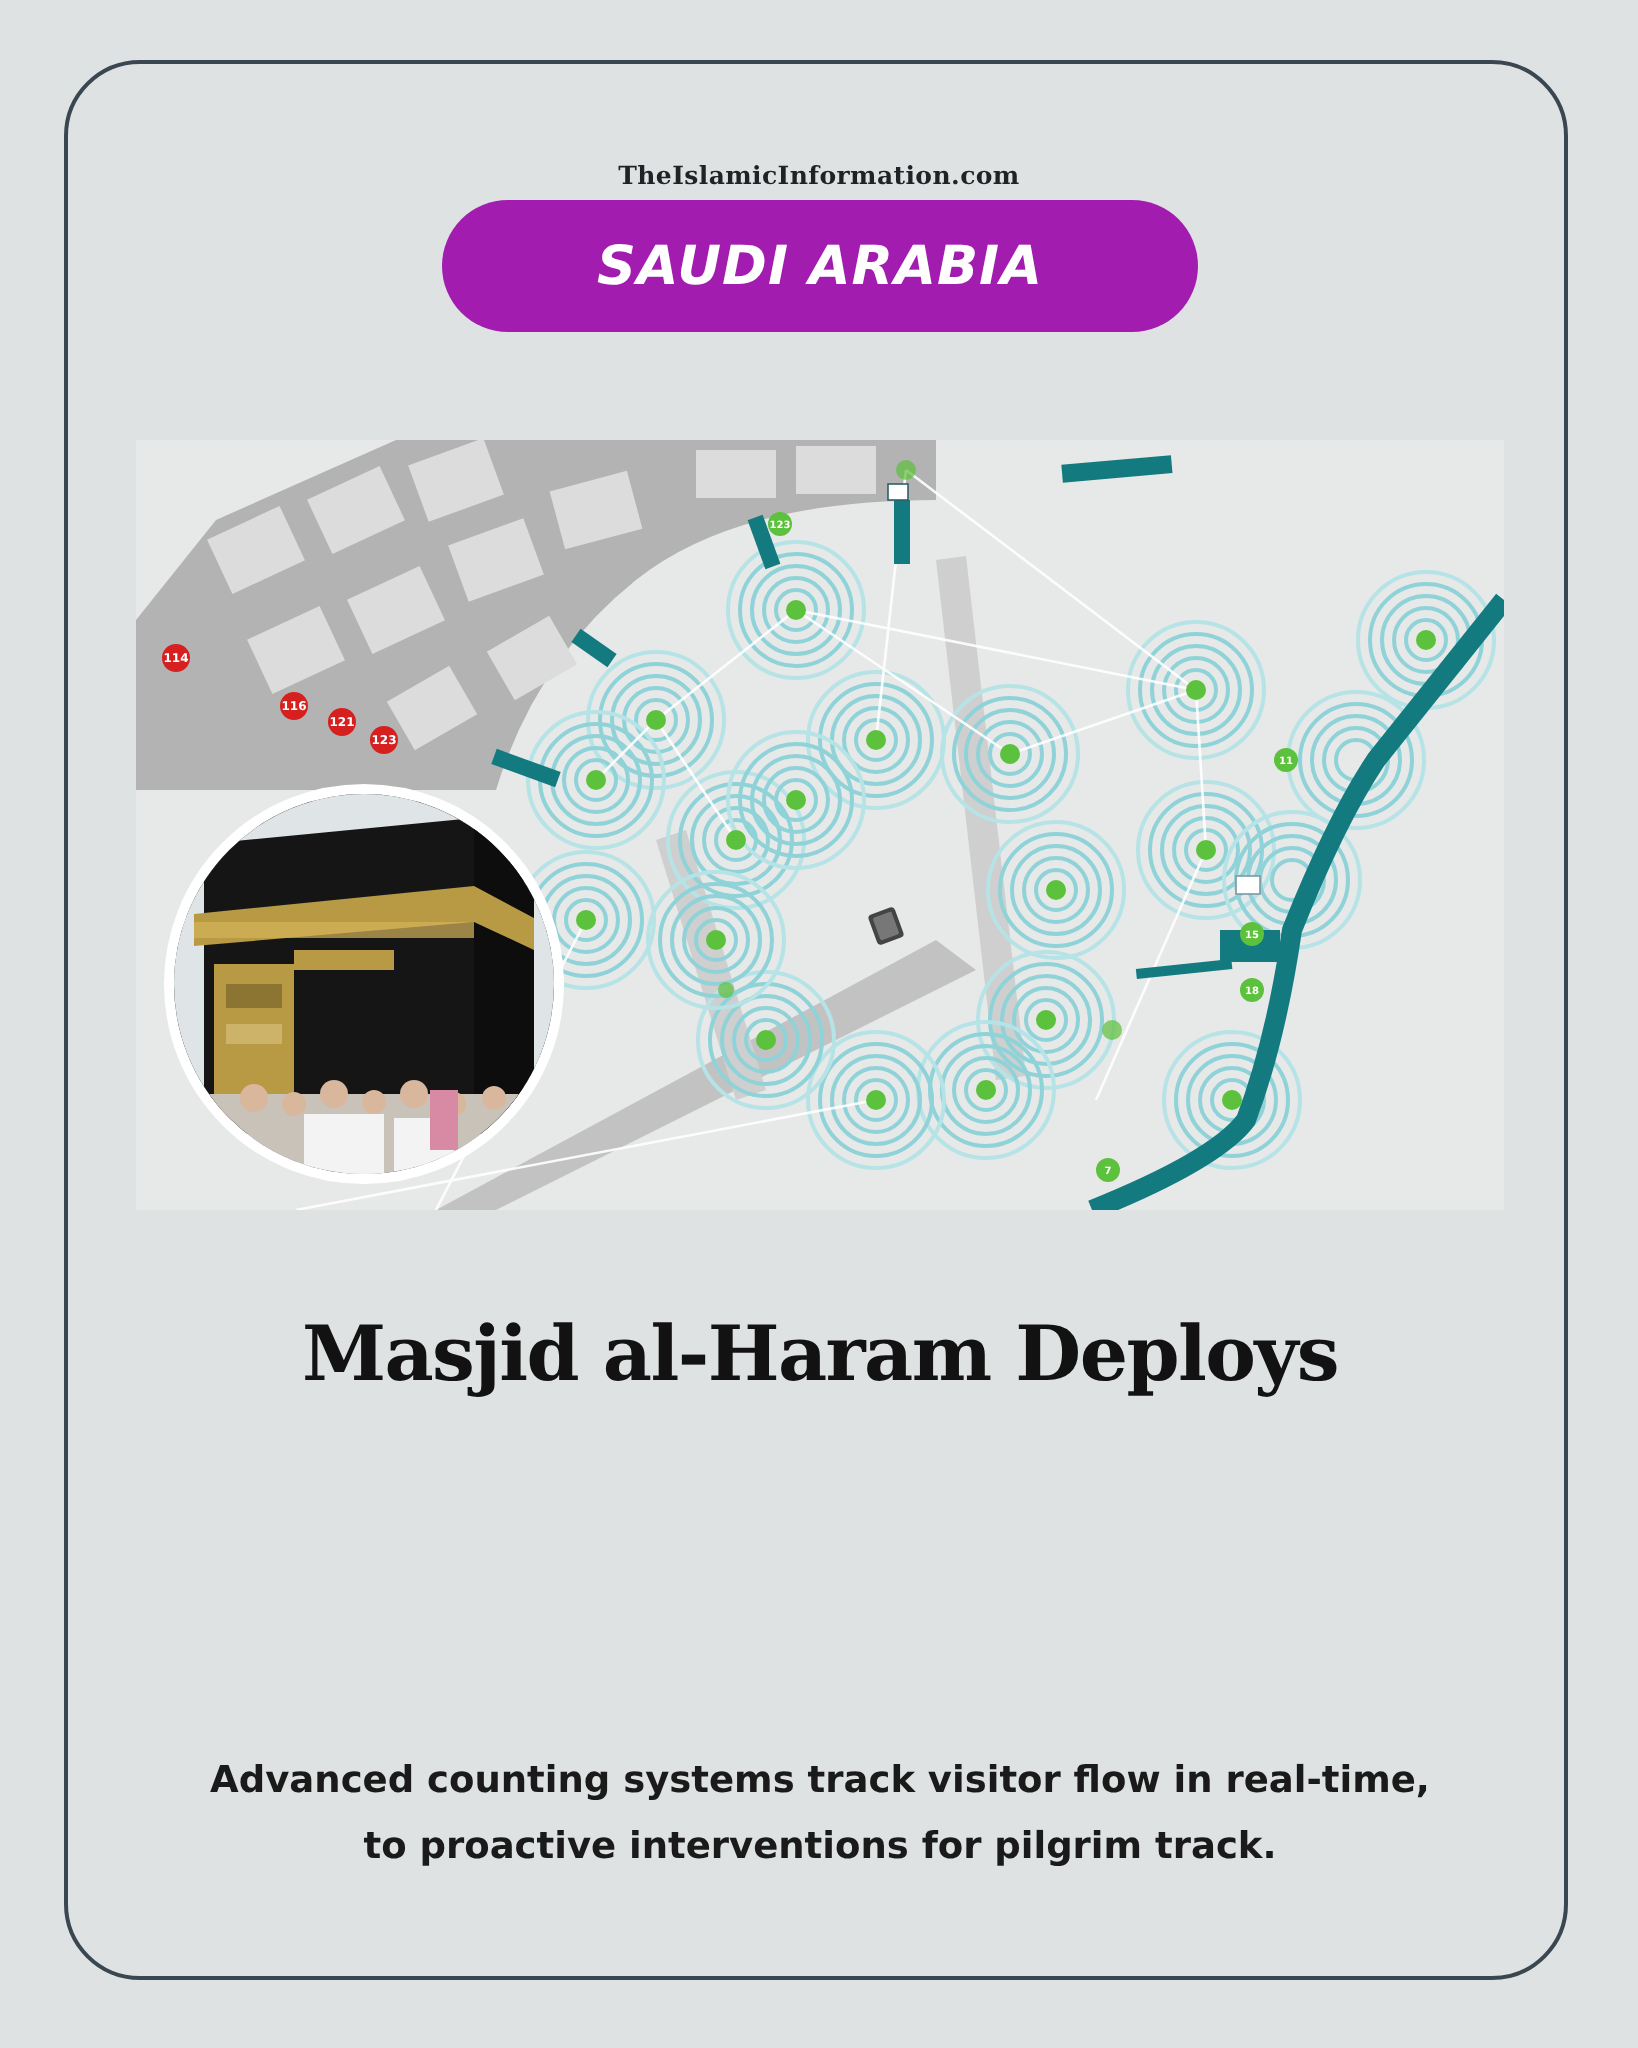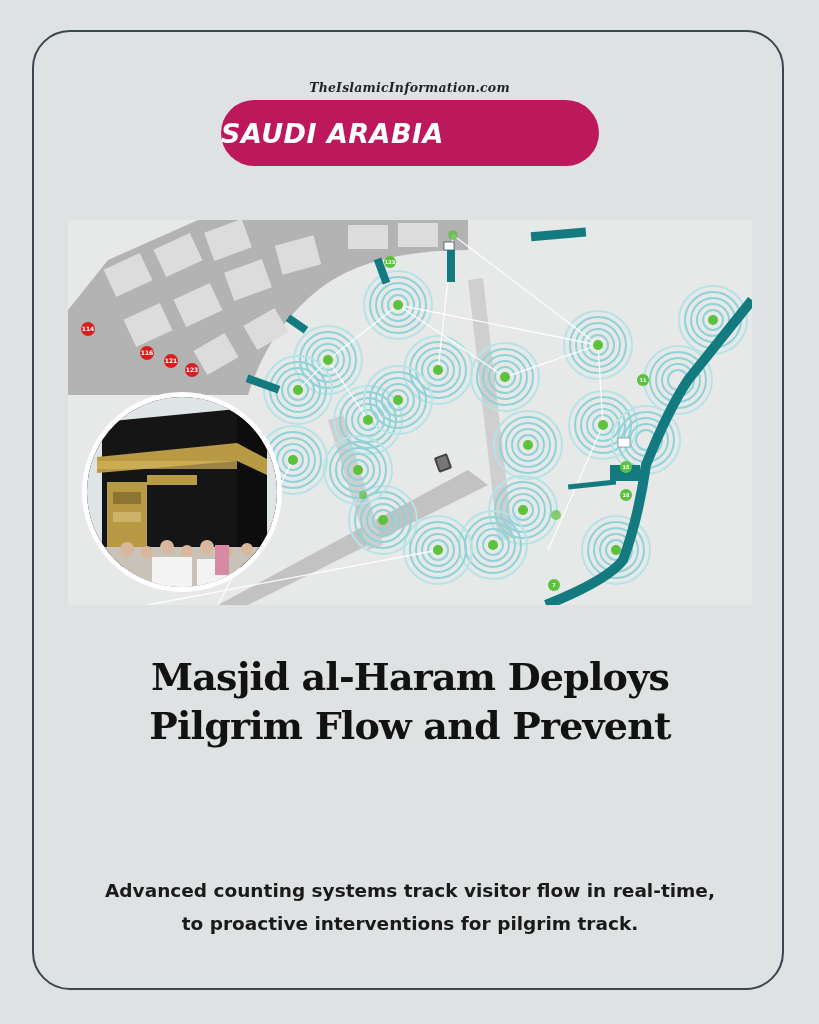--- a/index.html
+++ b/index.html
@@ -1,19 +1,19 @@
 <!DOCTYPE html>
 <html><head>
 <meta charset="utf-8">
 <style>
   html,body{margin:0;padding:0;}
   body{width:819px;height:1024px;background:#dfe2e3;position:relative;overflow:hidden;font-family:"DejaVu Sans","Liberation Sans",sans-serif;}
   .frame{position:absolute;left:32px;top:30px;width:752px;height:960px;border:2px solid #3a4650;border-radius:38px;box-sizing:border-box;}
-  .site{position:absolute;left:0;width:819px;top:80px;text-align:center;font-family:"DejaVu Serif","Liberation Serif",serif;font-weight:bold;font-size:12.5px;color:#1f2326;letter-spacing:0.2px;font-style:italic;}
-  .badge{position:absolute;left:221px;top:100px;width:378px;height:66px;border-radius:33px;background:#be185d;display:flex;align-items:center;}
+  .site{position:absolute;left:0;width:819px;top:80px;text-align:center;font-family:"DejaVu Serif","Liberation Serif",serif;font-weight:bold;font-size:12.5px;color:#1f2326;letter-spacing:0.2px;}
+  .badge{position:absolute;left:221px;top:100px;width:378px;height:66px;border-radius:33px;background:#a21caf;display:flex;align-items:center;justify-content:center;}
   .badge span{color:#ffffff;font-family:"DejaVu Sans","Liberation Sans",sans-serif;font-weight:bold;font-style:italic;font-size:27px;letter-spacing:0.5px;}
   .map{position:absolute;left:68px;top:220px;width:684px;height:385px;background:#e6e7e7;overflow:hidden;}
   .map svg{position:absolute;left:0;top:0;}
   .photo{position:absolute;left:82px;top:392px;width:190px;height:190px;border-radius:50%;border:5px solid #ffffff;overflow:hidden;background:#1a1a1a;box-sizing:content-box;}
   .headline{position:absolute;left:60px;width:700px;top:652px;text-align:center;font-family:"DejaVu Serif","Liberation Serif",serif;font-weight:bold;font-size:38px;line-height:49px;color:#121212;letter-spacing:-0.8px;}
   .headline div{white-space:nowrap;}
   .sub{position:absolute;left:40px;width:740px;top:874px;text-align:center;font-family:"DejaVu Sans","Liberation Sans",sans-serif;font-size:18.5px;line-height:33px;color:#1a1a1a;}
   .sub div{white-space:nowrap;font-weight:bold;}
 </style>
 </head>
@@ -232,19 +232,18 @@
     <g fill="#f3f3f3">
       <rect x="65" y="160" width="40" height="30"></rect>
       <rect x="110" y="162" width="30" height="28"></rect>
     </g>
     <rect x="128" y="148" width="14" height="30" fill="#d889a4"></rect>
   </svg>
 </div>
 
 <div class="headline">
   <div>Masjid al-Haram Deploys</div>
-  <div>Pilgrim Flow and Prevent</div>
 </div>
 
 <div class="sub">
   <div>Advanced counting systems track visitor flow in real-time,</div>
   <div>to proactive interventions for pilgrim track.</div>
 </div>
 
 </body></html>

